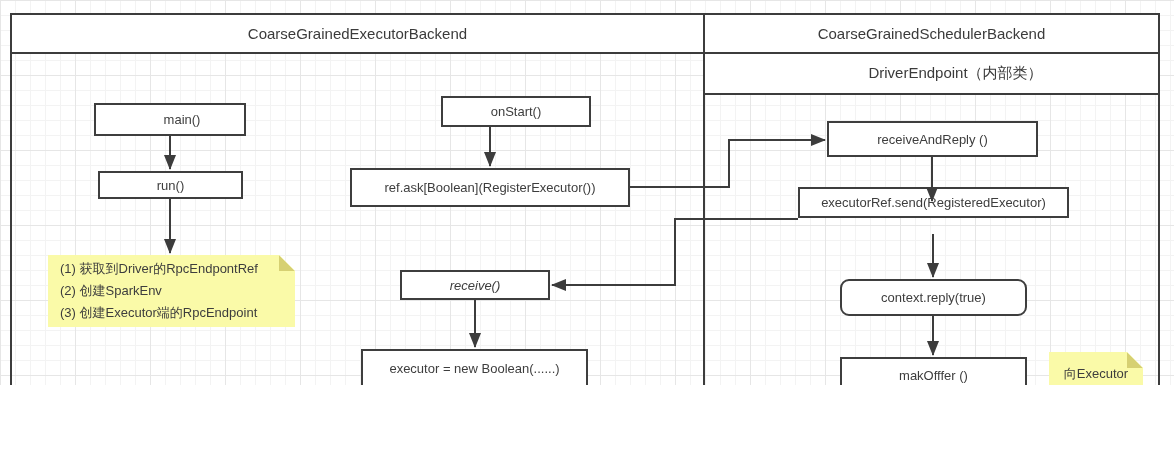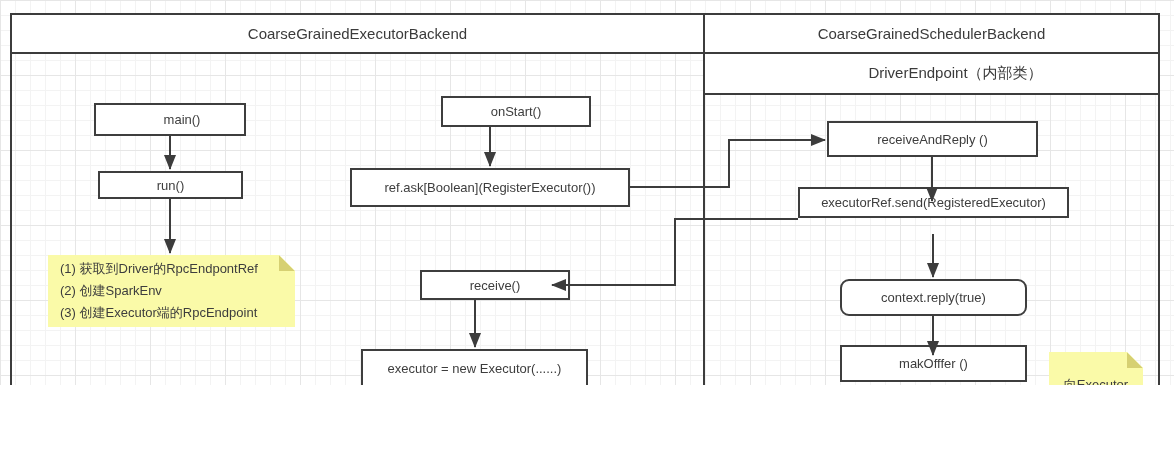--- a/index.html
+++ b/index.html
@@ -96,47 +96,47 @@
       </div>
       <div class="node" style="left: 98px; top: 171px; width: 145px; height: 28px;">
         <span>run()</span>
       </div>
       <div class="node" style="left: 415px; top: 96px; width: 150px; height: 31px; margin-left: 26px;">
         <span>onStart()</span>
       </div>
       <div class="node" style="left: 350px; top: 168px; width: 280px; height: 39px;">
         <span>ref.ask[Boolean](RegisterExecutor())</span>
       </div>
-      <div class="node" style="left: 420px; top: 270px; width: 150px; height: 30px;">
+      <div class="node" style="left: 400px; top: 270px; width: 150px; height: 30px; font-style: italic;">
         <span>receive()</span>
       </div>
       <div class="node" style="left: 361px; top: 349px; width: 227px; height: 38px;">
-        <span>executor = new Executor(......)</span>
+        <span>executor = new Boolean(......)</span>
       </div>
       <div class="node" style="left: 827px; top: 121px; width: 211px; height: 36px;">
         <span>receiveAndReply ()</span>
       </div>
       <div class="node" style="left: 798px; top: 187px; width: 271px; height: 31px;">
         <span>executorRef.send(RegisteredExecutor)</span>
       </div>
       <div class="node" style="left: 840px; top: 279px; width: 187px; height: 37px; border-radius: 9px;">
         <span>context.reply(true)</span>
       </div>
-      <div class="node" style="left: 840px; top: 345px; width: 187px; height: 37px;">
+      <div class="node" style="left: 840px; top: 357px; width: 187px; height: 37px;">
         <span>makOfffer ()</span>
       </div>
       <div class="note align-left" style="left: 48px; top: 255px; width: 247px; height: 72px; padding: 3px 14px 3px 12px;">
         <div class="fold"></div>
         <div class="note-lines">
           <div>(1) 获取到Driver的RpcEndpontRef</div>
           <div>(2) 创建SparkEnv</div>
           <div>(3) 创建Executor端的RpcEndpoint</div>
         </div>
       </div>
-      <div class="note align-center" style="left: 1049px; top: 352px; width: 94px; height: 54px; padding: 22px 2px;">
+      <div class="note align-center" style="left: 1049px; top: 352px; width: 94px; height: 54px; padding: 11px 2px;">
         <div class="fold"></div>
         <div class="note-lines">
           <div>向Executor</div>
           <div>分配任务</div>
         </div>
       </div>
     </div>
 
   <svg class="connector-layer" width="1174" height="461" viewBox="0 0 1174 461" xmlns="http://www.w3.org/2000/svg">
     <defs>

